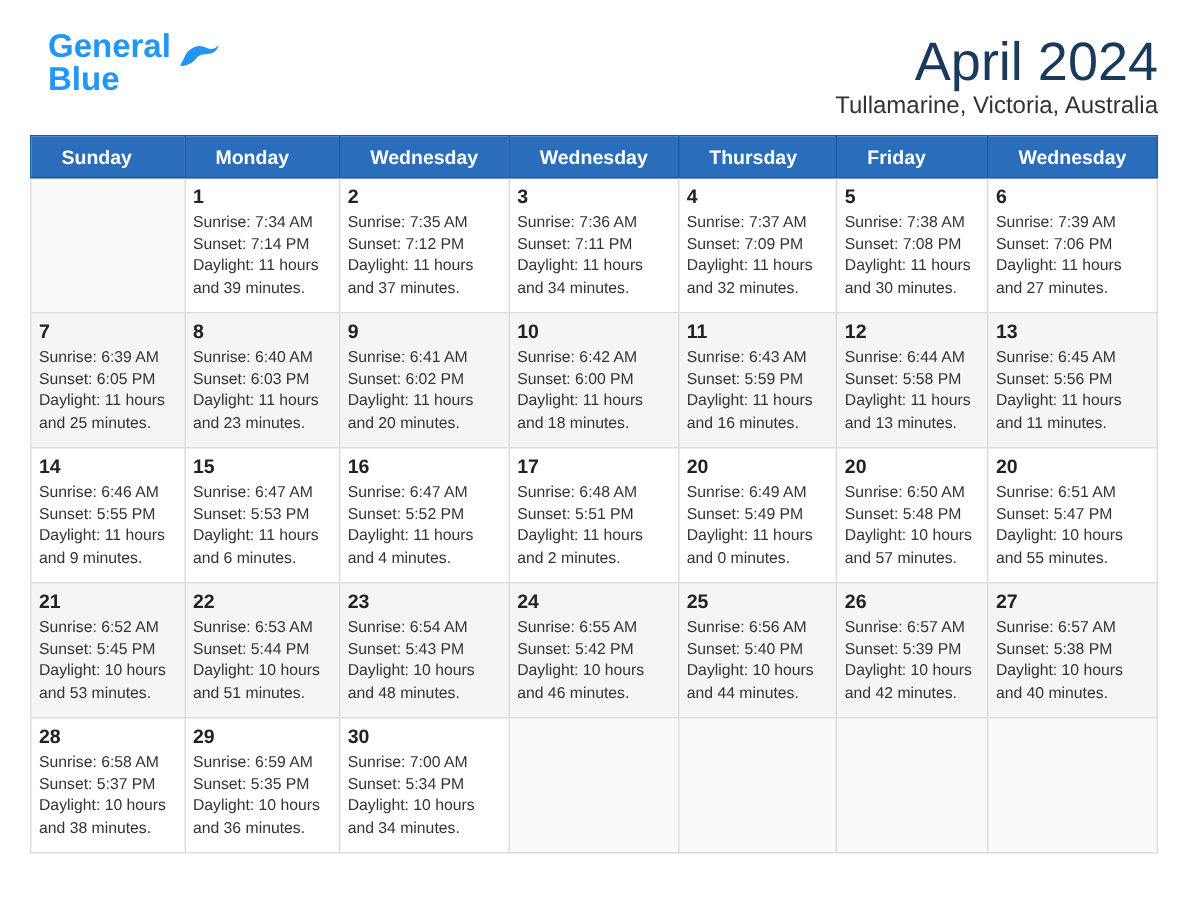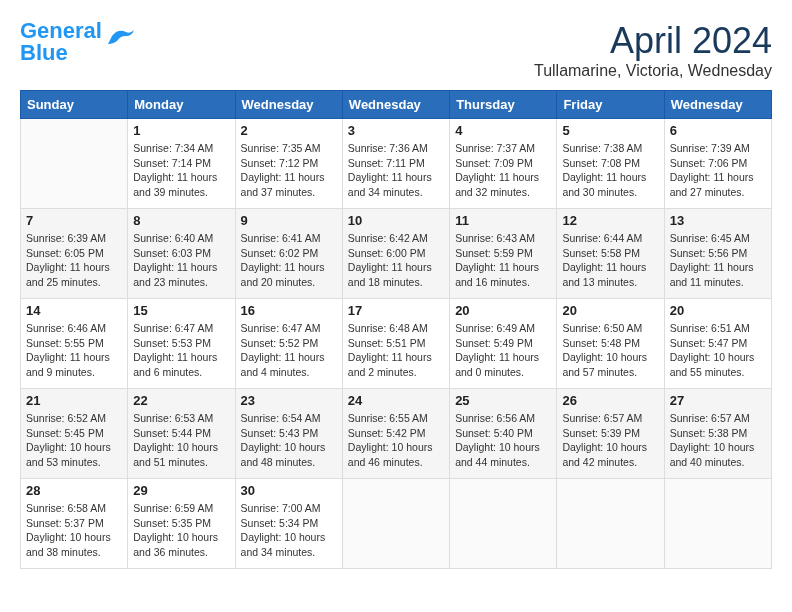--- a/index.html
+++ b/index.html
@@ -8,20 +8,21 @@
       background: #fff;
       width: 792px;
       min-height: 612px;
       padding: 20px;
     }
     .header-section {
       display: flex;
       justify-content: space-between;
       align-items: flex-start;
       margin-bottom: 10px;
+      margin-left: 12px;
     }
     .logo {
       display: flex;
       flex-direction: column;
       align-items: flex-start;
     }
     .logo-text {
       font-size: 22px;
       font-weight: bold;
       color: #1a3a5c;
@@ -43,21 +44,21 @@
       color: #333;
     }
     table {
       width: 100%;
       border-collapse: collapse;
       font-size: 11px;
     }
     thead tr th {
       background-color: #2a6ebb;
       color: #fff;
-      padding: 6px 6px;
+      padding: 6px 20px;
       text-align: left;
       font-size: 13px;
       font-weight: bold;
       border: 1px solid #1a5aaa;
     }
     tbody tr {
       vertical-align: top;
     }
     tbody tr:nth-child(odd) {
       background-color: #fff;
@@ -95,21 +96,21 @@
       <span class="logo-text">
         <span>General</span><br><span style="color:#2196F3;text-align:center;">Blue</span>
       </span>
       <svg width="32" height="22" viewBox="0 0 32 22" style="margin-left:2px;margin-top:-10px;">
         <path d="M8,10 Q14,2 22,6 Q26,8 30,4 Q28,10 22,10 Q16,10 14,14 Q10,18 4,18 Q6,14 8,10 Z" fill="#2196F3"></path>
       </svg>
     </div>
   </div>
   <div class="title-section">
     <div class="month-title">April 2024</div>
-    <div class="subtitle">Tullamarine, Victoria, Wednesday</div>
+    <div class="subtitle">Tullamarine, Victoria, Australia</div>
   </div>
 </div>
 
 <table>
   <thead>
     <tr>
     <th>Sunday</th>
         <th>Monday</th>
         <th>Wednesday</th>
         <th>Wednesday</th>

